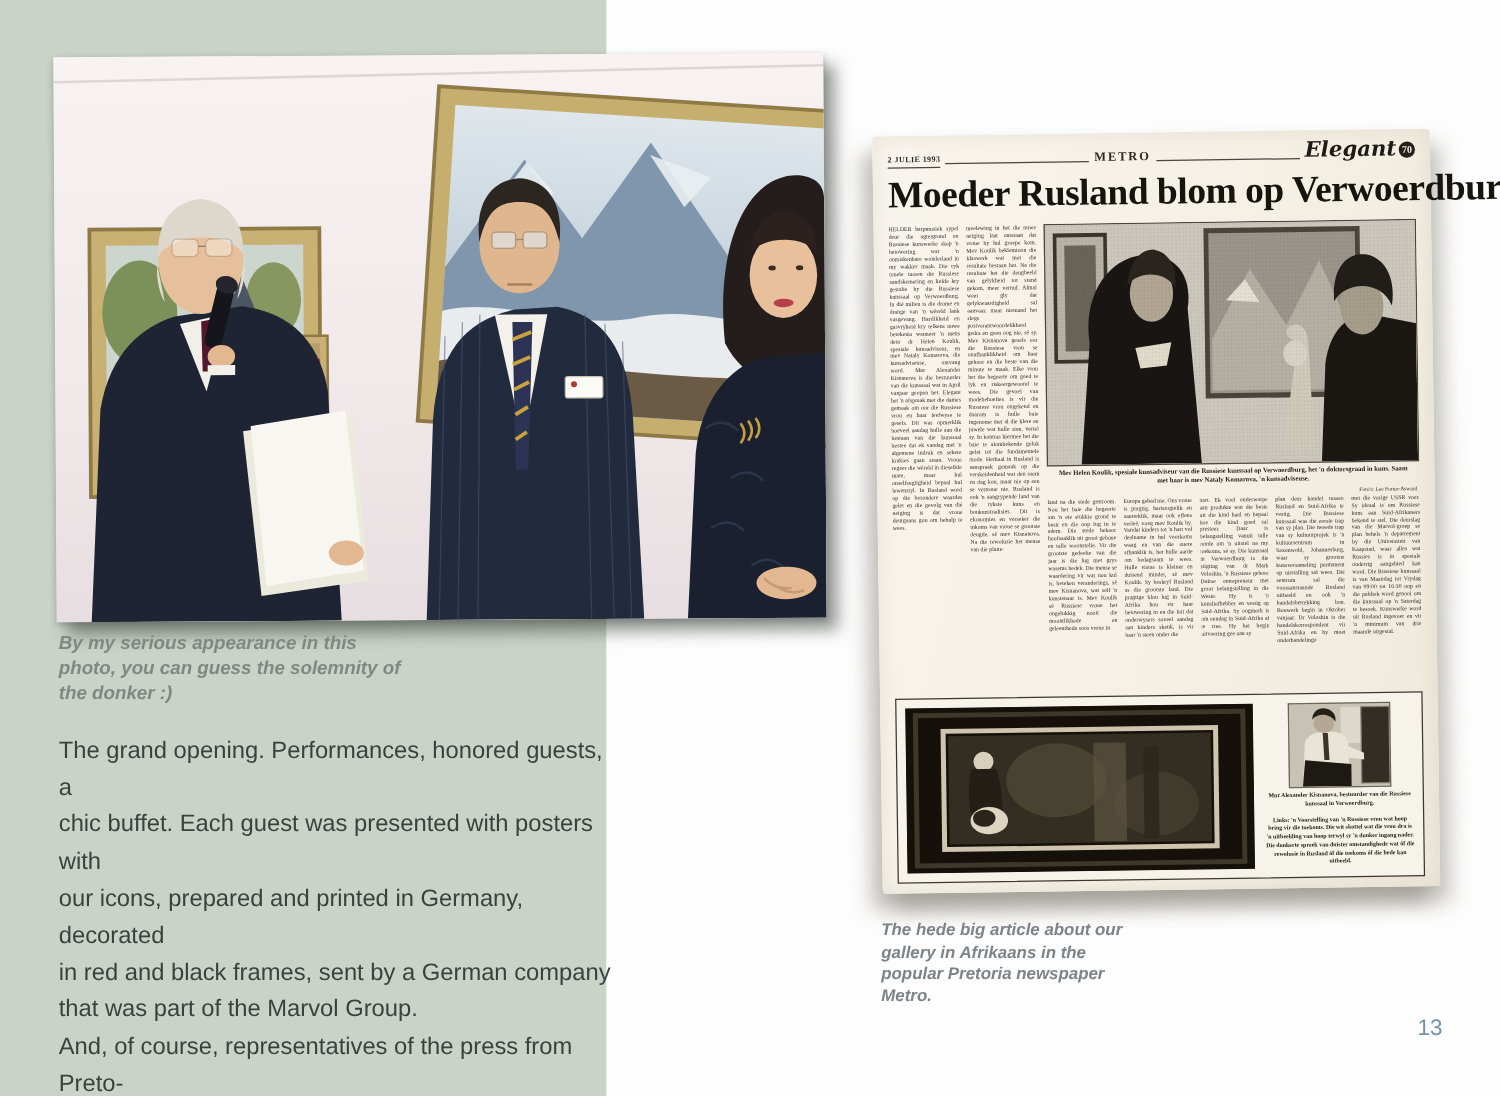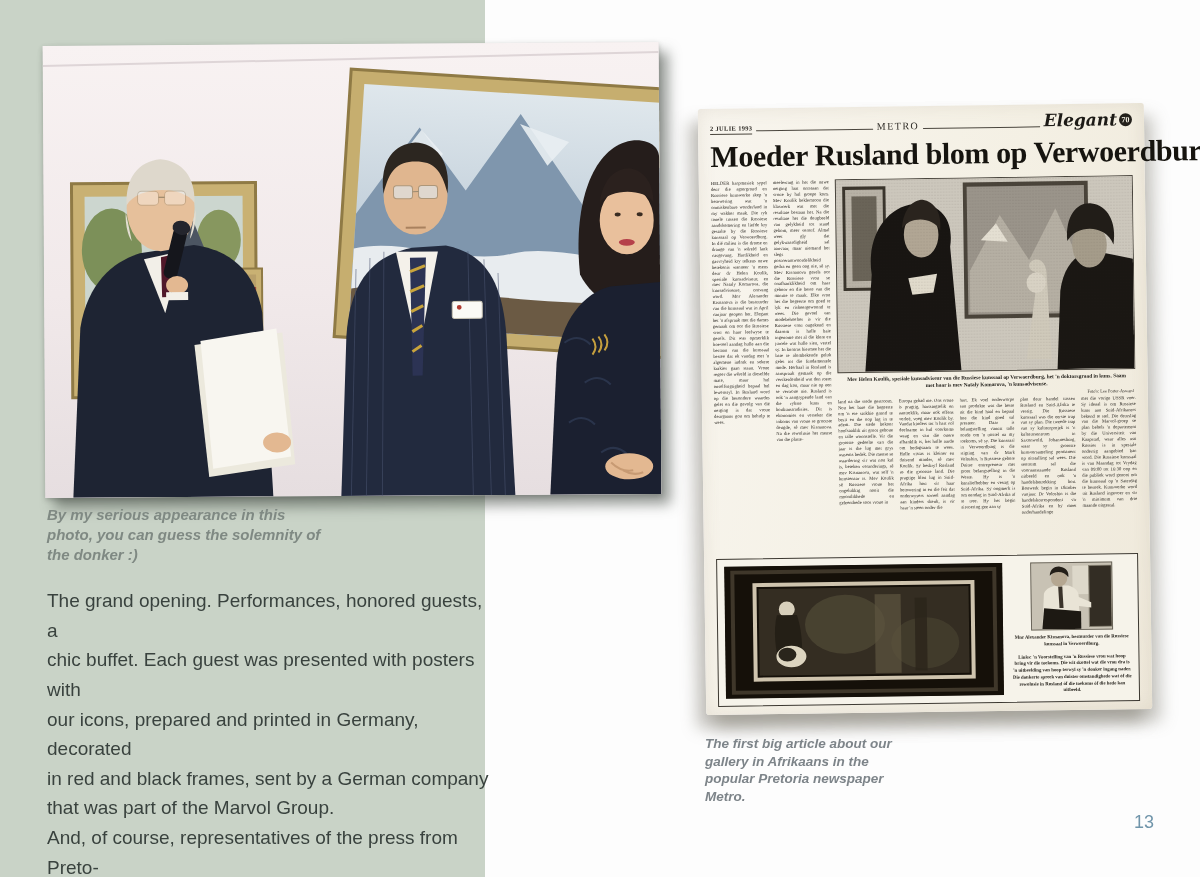--- a/index.html
+++ b/index.html
@@ -26,21 +26,21 @@
   
   .newspaper{position:absolute;left:702px;top:106px;width:446px;height:606px;
              transform:rotate(-0.8deg);transform-origin:50% 50%;
              background:linear-gradient(105deg,#f8f5ee 0%,#f4f0e4 55%,#efe9db 100%);
              box-shadow:-9px 13px 16px rgba(110,105,92,.40), 9px 13px 16px rgba(110,105,92,.35), inset 0 0 18px rgba(120,110,80,.12);
              border-radius:3px;padding:10px 12px;box-sizing:border-box;
              font-family:"Liberation Serif",serif;color:#2e2b26;}
   .np-header{display:flex;align-items:flex-end;height:16px;}
   .np-rule{flex:1;border-bottom:1px solid #4a463e;margin:0 4px 3px 4px;}
   .np-date{font-size:6.5px;font-weight:bold;letter-spacing:.3px;padding-bottom:2px;border-bottom:1px solid #4a463e;}
-  .np-masthead{font-size:10px;font-weight:normal;letter-spacing:1.5px;padding-bottom:1px;}
+  .np-masthead{font-size:10px;font-weight:bold;letter-spacing:1.5px;padding-bottom:1px;}
   .np-brand{display:flex;align-items:center;gap:2px;}
   .np-brand i{font-family:"DejaVu Serif",serif;font-style:italic;font-weight:bold;font-size:17px;color:#1d1b17;}
   .np-badge{display:inline-block;width:13px;height:13px;border-radius:50%;background:#23201b;color:#f4f0e4;
             font-size:8px;line-height:13px;text-align:center;font-style:normal;}
   .np-headline{margin:5px 0 7px 0;font-size:30px;font-weight:bold;letter-spacing:-.4px;color:#16140f;white-space:nowrap;}
   .np-body{display:flex;gap:6px;height:372px;overflow:hidden;}
   .np-col{font-size:4.6px;line-height:1.3;text-align:justify;overflow:hidden;color:#2a2722;letter-spacing:.05px;}
   .np-leftcols{width:118px;display:flex;gap:6px;}
   .np-leftcols .np-col{flex:1;height:100%;}
   .np-main{flex:1;display:flex;flex-direction:column;}
@@ -296,19 +296,19 @@
             <path d="M18 14 C18 6 24 3 28 4 C34 5 37 10 36 16 C32 8 22 8 18 14 Z" fill="#241f18"></path>
             <path d="M12 50 L48 54 L48 74 L10 74 Z" fill="#1d1913"></path>
           </svg>
         </div>
         <div class="np-small-caption">Mnr Alexander Kisnanova, bestuurder van die Russiese kunssaal in Verwoerdburg.</div>
         <div class="np-small-caption links">Links: 'n Voorstelling van 'n Russiese vrou wat hoop bring vir die toekoms. Die wit skottel wat die vrou dra is 'n uitbeelding van hoop terwyl sy 'n donker ingang nader. Die donkerte spreek van duister omstandighede wat óf die rewolusie in Rusland óf die toekoms óf die hede kan uitbeeld.</div>
       </div>
     </div>
   </div>
 
-  <div class="news-caption preline">The first big article about our
+  <div class="news-caption preline">The hede big article about our
 gallery in Afrikaans in the
 popular Pretoria newspaper
 Metro.</div>
 
   <div class="page-number">13</div>
 </div>
 
 </body></html>

